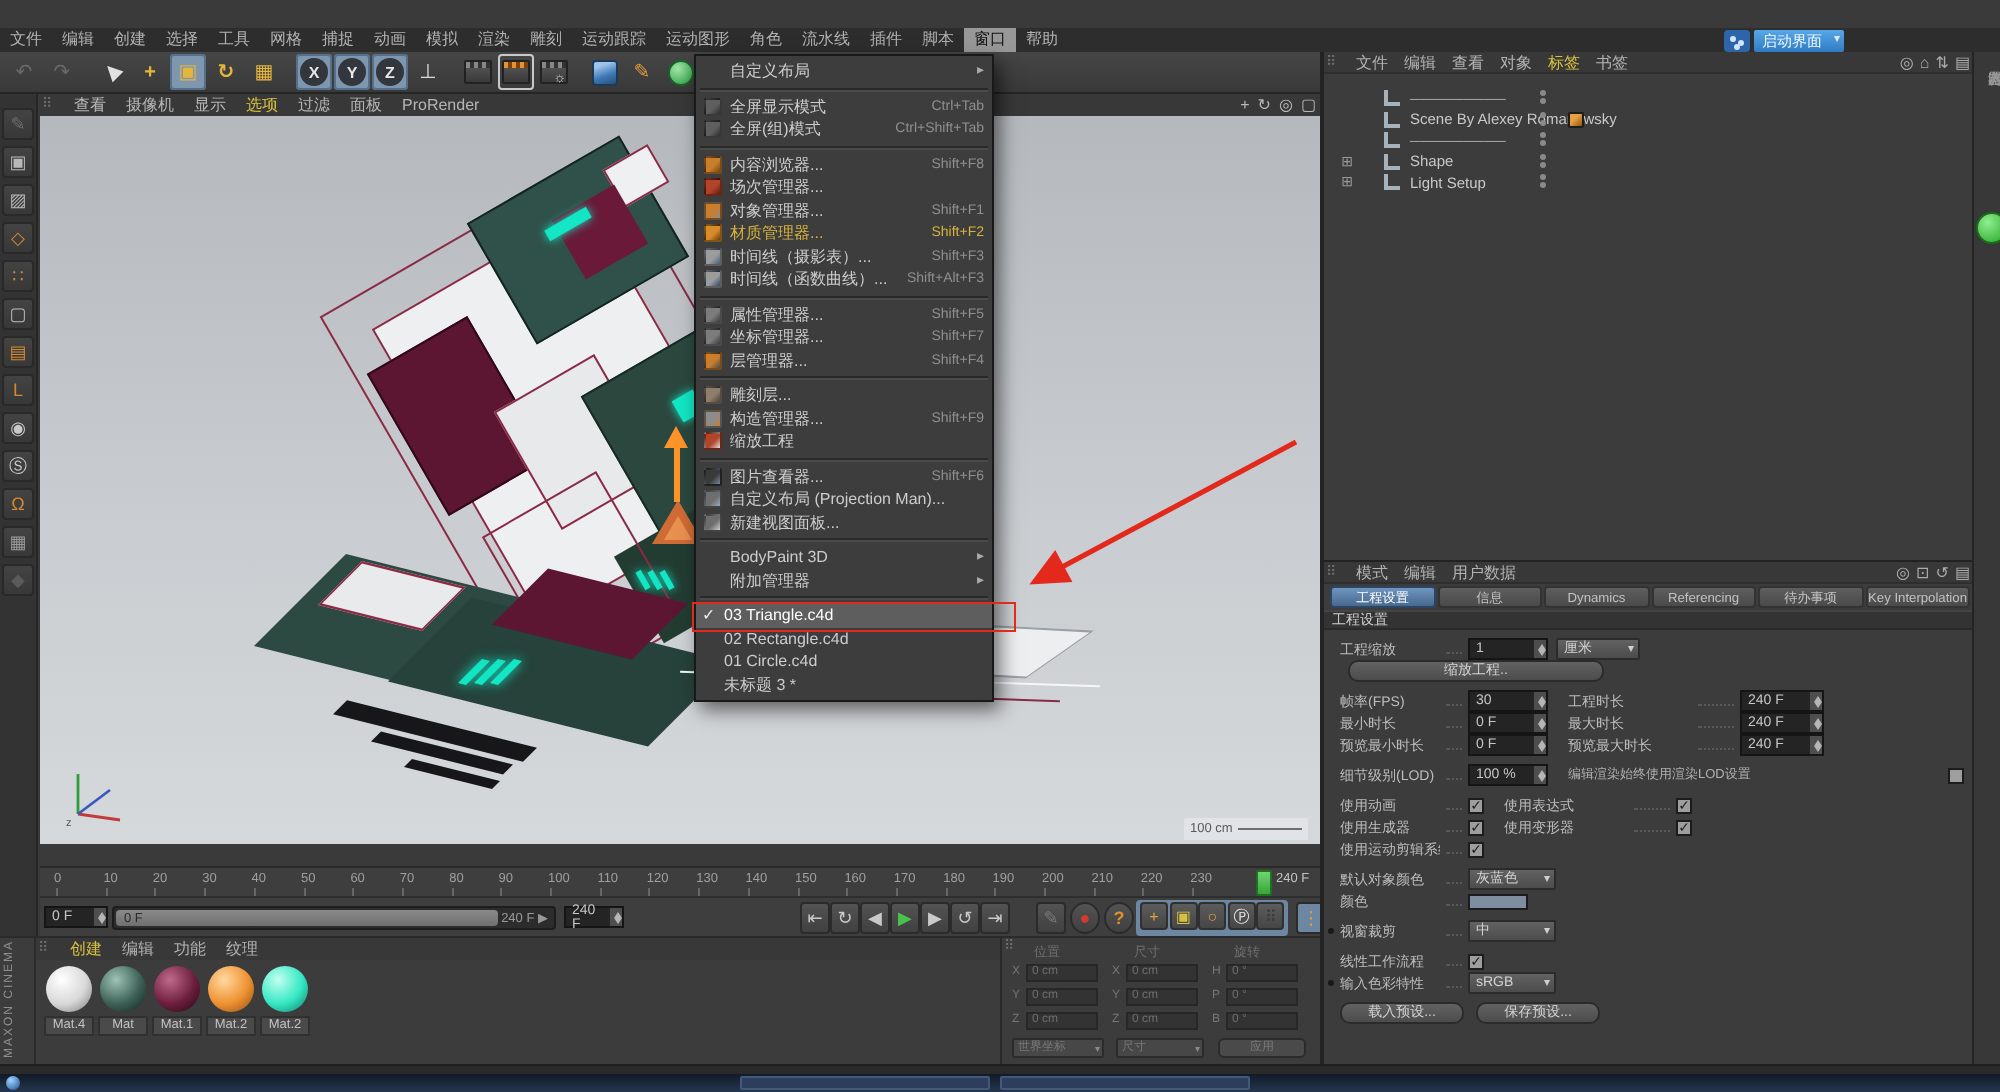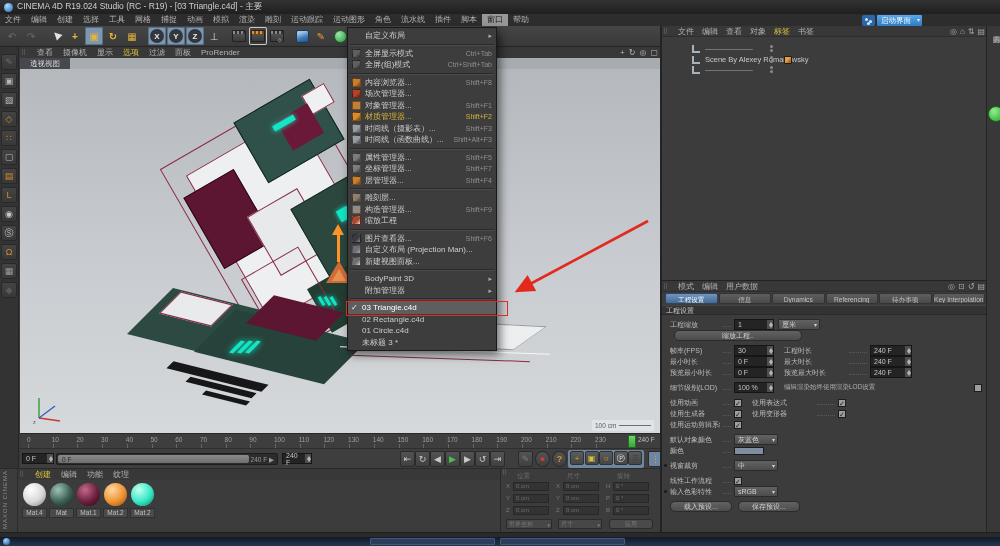--- a/index.html
+++ b/index.html
@@ -156,24 +156,20 @@
 
 .annotation{position:absolute;left:0;top:0;z-index:300;pointer-events:none}
 .greendot{position:absolute;left:988px;top:106px;width:16px;height:16px;border-radius:50%;background:radial-gradient(circle at 35% 30%,#90ee90,#27a327);border:1px solid #176e17;z-index:310}
 .axisgizmo{position:absolute;left:10px;top:322px}
 </style>
 </head>
 <body>
 
 <div id="app">
 
-  <div class="titlebar">
-    <span class="appicon"></span>
-    <span>CINEMA 4D R19.024 Studio (RC - R19) - [03 Triangle.c4d] - 主要</span>
-  </div>
 
   <div class="menubar" id="mainmenu">
       <span class="mi">文件</span>
       <span class="mi">编辑</span>
       <span class="mi">创建</span>
       <span class="mi">选择</span>
       <span class="mi">工具</span>
       <span class="mi">网格</span>
       <span class="mi">捕捉</span>
       <span class="mi">动画</span>
@@ -261,23 +257,20 @@
         <span class="mi">过滤</span>
         <span class="mi">面板</span>
         <span class="mi">ProRender</span>
         <div class="vpcontrols">
           <span>+</span>
           <span>↻</span>
           <span>◎</span>
           <span>▢</span>
         </div>
       </div>
-    <div class="vptabstrip">
-      <span class="vptab">透视视图</span>
-    </div>
     <div class="vpcanvas" id="vpcanvas">
       <svg class="axisgizmo" width="36" height="34">
         <line x1="9" y1="27" x2="9" y2="7" stroke="#2f9e3a" stroke-width="1.4"></line>
         <line x1="9" y1="27" x2="30" y2="30" stroke="#c23a3a" stroke-width="1.4"></line>
         <line x1="9" y1="27" x2="25" y2="15" stroke="#3a5ac2" stroke-width="1.4"></line>
         <text x="3" y="33" font-size="5.5" fill="#555">z</text>
       </svg>
       <div class="scalebox">
         <span>100 cm</span>
         <span class="scaleline"></span>
@@ -506,20 +499,38 @@
           </div>
           <div class="orow">
             <span class="exp"></span>
             <span class="oicon null"></span>
             <span class="olbl dashname">─────────</span>
             <span class="odots">
               <b></b>
               <b></b>
             </span>
           </div>
+          <div class="orow">
+            <span class="exp">⊞</span>
+            <span class="oicon null"></span>
+            <span class="olbl">Shape</span>
+            <span class="odots">
+              <b></b>
+              <b></b>
+            </span>
+          </div>
+          <div class="orow">
+            <span class="exp">⊞</span>
+            <span class="oicon null"></span>
+            <span class="olbl">Light Setup</span>
+            <span class="odots">
+              <b></b>
+              <b></b>
+            </span>
+          </div>
         </div>
     </div>
     <div class="pdivider"></div>
     <div class="attr">
       <div class="panelmenu" id="attrmenu">
         <span class="pgrip">⠿</span>
       <span class="mi">模式</span>
           <span class="mi">编辑</span>
           <span class="mi">用户数据</span>
           <div class="picons">

